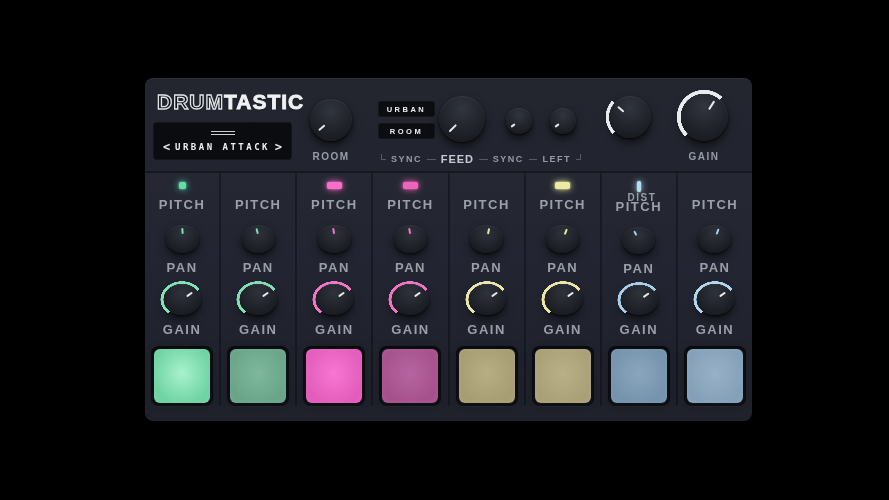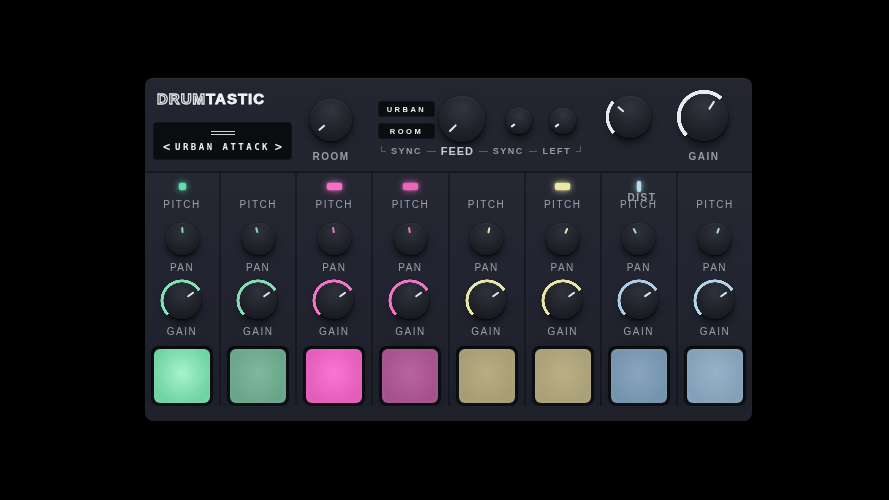--- a/index.html
+++ b/index.html
@@ -9,21 +9,21 @@
     font-family:"Liberation Sans", sans-serif;
   }
   .plugin {
     position:absolute; left:145px; top:78px; width:607px; height:343px;
     background:linear-gradient(180deg,#23262f 0%,#212430 55%,#1f222b 100%);
     border-radius:8px; box-shadow:0 12px 32px rgba(0,0,0,.7), inset 0 1px 0 rgba(255,255,255,.04);
   }
   
   .header { position:absolute; left:0; top:0; width:100%; height:93px; }
   .logo {
-    position:absolute; left:12px; top:12px; font-weight:900; font-size:15px;
+    position:absolute; left:12px; top:12px; font-weight:900; font-size:21px;
     letter-spacing:1px; white-space:nowrap;
   }
   .logo .outline {
     color:rgba(20,22,28,.25); -webkit-text-stroke:1.3px #dfe3e8;
     text-shadow:0 1px 1px rgba(0,0,0,.6);
   }
   .logo .solid {
     color:#eef0f3; -webkit-text-stroke:0.8px #f4f6f8;
     text-shadow:0 1px 1px rgba(0,0,0,.6);
   }
@@ -64,21 +64,21 @@
     position:absolute; font-size:10px; font-weight:bold; letter-spacing:1.5px;
     color:#979ca4; text-align:center; transform:translateX(-50%);
   }
   .lr-btn {
     position:absolute; left:233px; width:57px; height:16px; background:#0b0d11;
     border:none; border-radius:3px; color:#eceef1; font-family:"Liberation Sans",sans-serif;
     font-size:7.5px; font-weight:bold; letter-spacing:2.5px; cursor:pointer;
     box-shadow:inset 0 0 0 1px rgba(255,255,255,.04);
   }
   .fx-labels {
-    position:absolute; left:236px; top:67px; width:200px; height:12px;
+    position:absolute; left:236px; top:75px; width:200px; height:12px;
     display:flex; align-items:center; gap:5px;
   }
   .fx-labels .lbl { font-size:9px; font-weight:bold; letter-spacing:1.5px; color:#979ca4; }
   .fx-labels .lbl.big { font-size:11px; color:#c7cbd1; letter-spacing:1px; }
   .dash { flex:1; height:1px; background:#565b63; }
   .corner { width:5px; height:6px; transform:translateY(-2px); }
   .corner.l { border-left:1px solid #565b63; border-bottom:1px solid #565b63; }
   .corner.r { border-right:1px solid #565b63; border-bottom:1px solid #565b63; }
   
   .channels {
@@ -89,21 +89,21 @@
     flex:1; display:flex; flex-direction:column; align-items:center;
     border-right:2px solid rgba(12,14,18,.5);
     background:linear-gradient(180deg, rgba(255,255,255,.015), rgba(0,0,0,.02));
   }
   .strip:last-child { border-right:none; }
   .led-row { height:9px; margin-top:9px; display:flex; align-items:center; justify-content:center; }
   .led-dot { background:var(--led,#fff); border-radius:2px; box-shadow:0 0 7px var(--led), 0 0 2px var(--led); }
   .led-square { width:7px; height:7px; }
   .led-wide { width:15px; height:7px; }
   .led-tall { width:4px; height:11px; }
-  .slabel { font-size:10px; font-weight:normal; letter-spacing:1.5px; color:#9ba0a8; }
+  .slabel { font-size:13px; font-weight:bold; letter-spacing:1.5px; color:#9ba0a8; }
   .slabel.pitch { margin-top:8px; }
   .slabel.pan { margin-top:7px; }
   .slabel.gain { margin-top:7px; }
   .sknob { position:relative; border-radius:50%;
     background:radial-gradient(circle at 50% 28%, #2e323b 0%, #22252c 45%, #121419 100%);
     box-shadow:0 5px 8px rgba(0,0,0,.5), 0 1px 2px rgba(0,0,0,.75), inset 0 1px 1px rgba(255,255,255,.06);
   }
   .pitch-knob { width:33px; height:33px; margin-top:13px; }
   .gain-knob { width:38px; height:38px; margin-top:9px; --as:-135deg; }
   .gain-knob .arc { --sw:195deg; --arcc:var(--accent); inset:-4px; }

